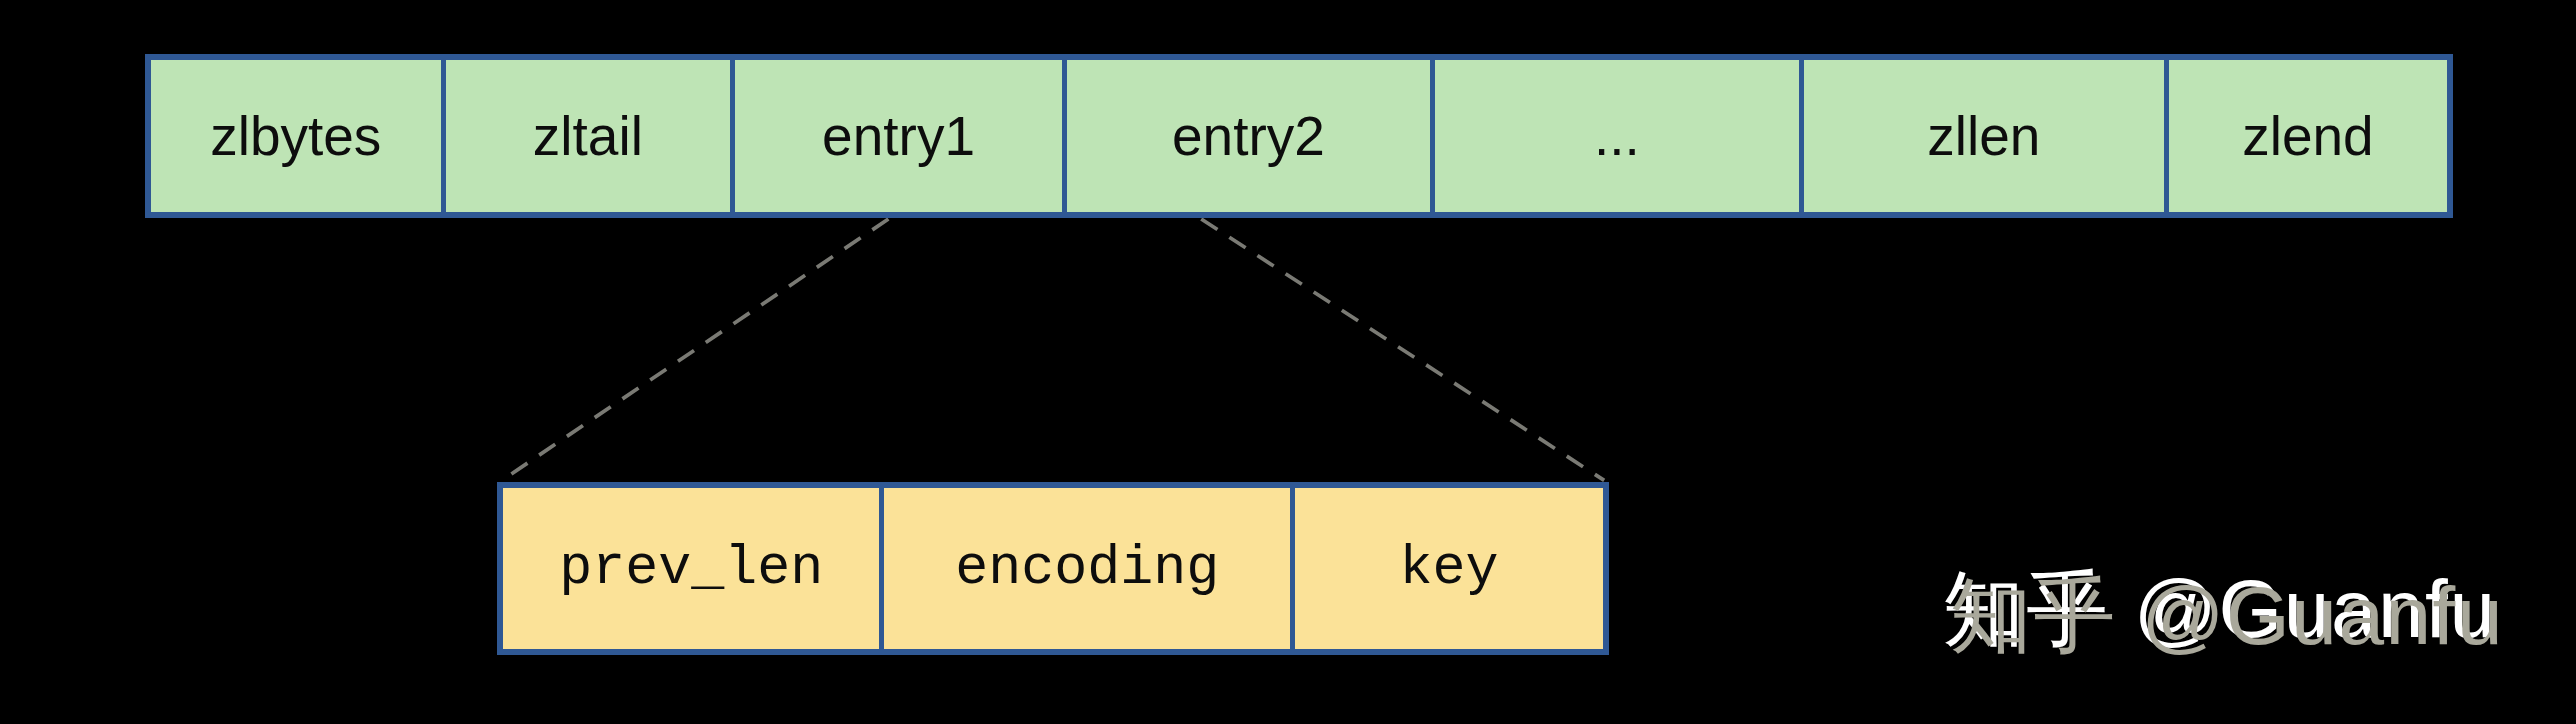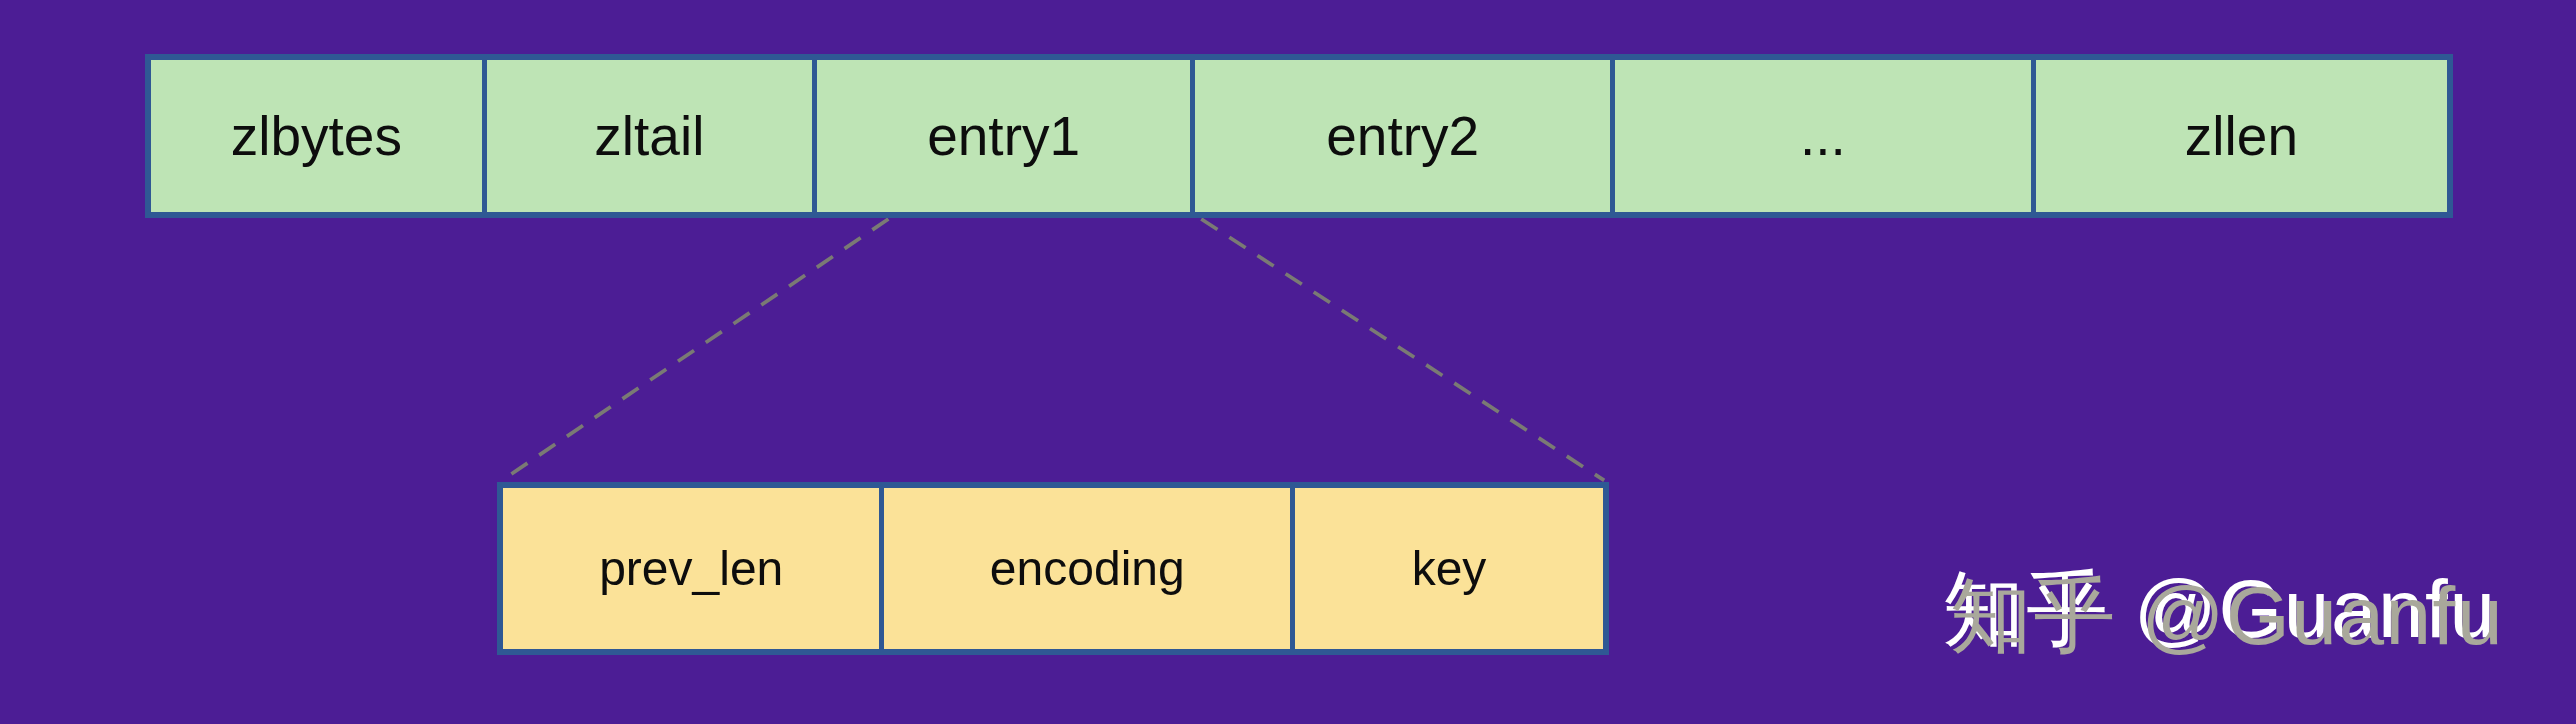--- a/index.html
+++ b/index.html
@@ -3,21 +3,21 @@
 <meta charset="utf-8">
 <style>
   html, body {
     margin: 0;
     padding: 0;
   }
   #canvas {
     position: relative;
     width: 2576px;
     height: 724px;
-    background: #4c1d95;
+    background: #000000;
     overflow: hidden;
     font-family: "Liberation Sans", sans-serif;
     color: #0D0D0D;
   }
   .row {
     position: absolute;
     display: flex;
     box-sizing: border-box;
     border: 6px solid #2F5894;
   }
@@ -44,21 +44,22 @@
     font-size: 55px;
   }
   #entry-detail-row {
     left: 497px;
     top: 482px;
     width: 1112px;
     height: 173px;
   }
   #entry-detail-row .cell {
     background: #FBE298;
-    font-size: 48px;
+    font-size: 55px;
+    font-family: Liberation Mono, monospace;
   }
   #connector-overlay {
     position: absolute;
     left: 0;
     top: 0;
     width: 2576px;
     height: 724px;
     pointer-events: none;
   }
   #watermark {
@@ -83,20 +84,21 @@
     <line x1="1612" y1="294" x2="2153" y2="645" stroke="#7A7A74" stroke-width="5" stroke-dasharray="26 19"></line>
   </svg>
 
   <div class="row" id="ziplist-row">
     <div class="cell" style="flex:358 0 0">zlbytes</div>
     <div class="cell" style="flex:352 0 0">zltail</div>
     <div class="cell" style="flex:404 0 0">entry1</div>
     <div class="cell" style="flex:449 0 0">entry2</div>
     <div class="cell" style="flex:450 0 0">...</div>
     <div class="cell" style="flex:445 0 0">zllen</div>
+    <div class="cell" style="flex:344 0 0">zlend</div>
   </div>
 
   <div class="row" id="entry-detail-row">
     <div class="cell" style="flex:401 0 0">prev_len</div>
     <div class="cell" style="flex:432 0 0">encoding</div>
     <div class="cell" style="flex:328 0 0">key</div>
   </div>
 
   <div id="watermark">知乎 @Guanfu</div>
 

